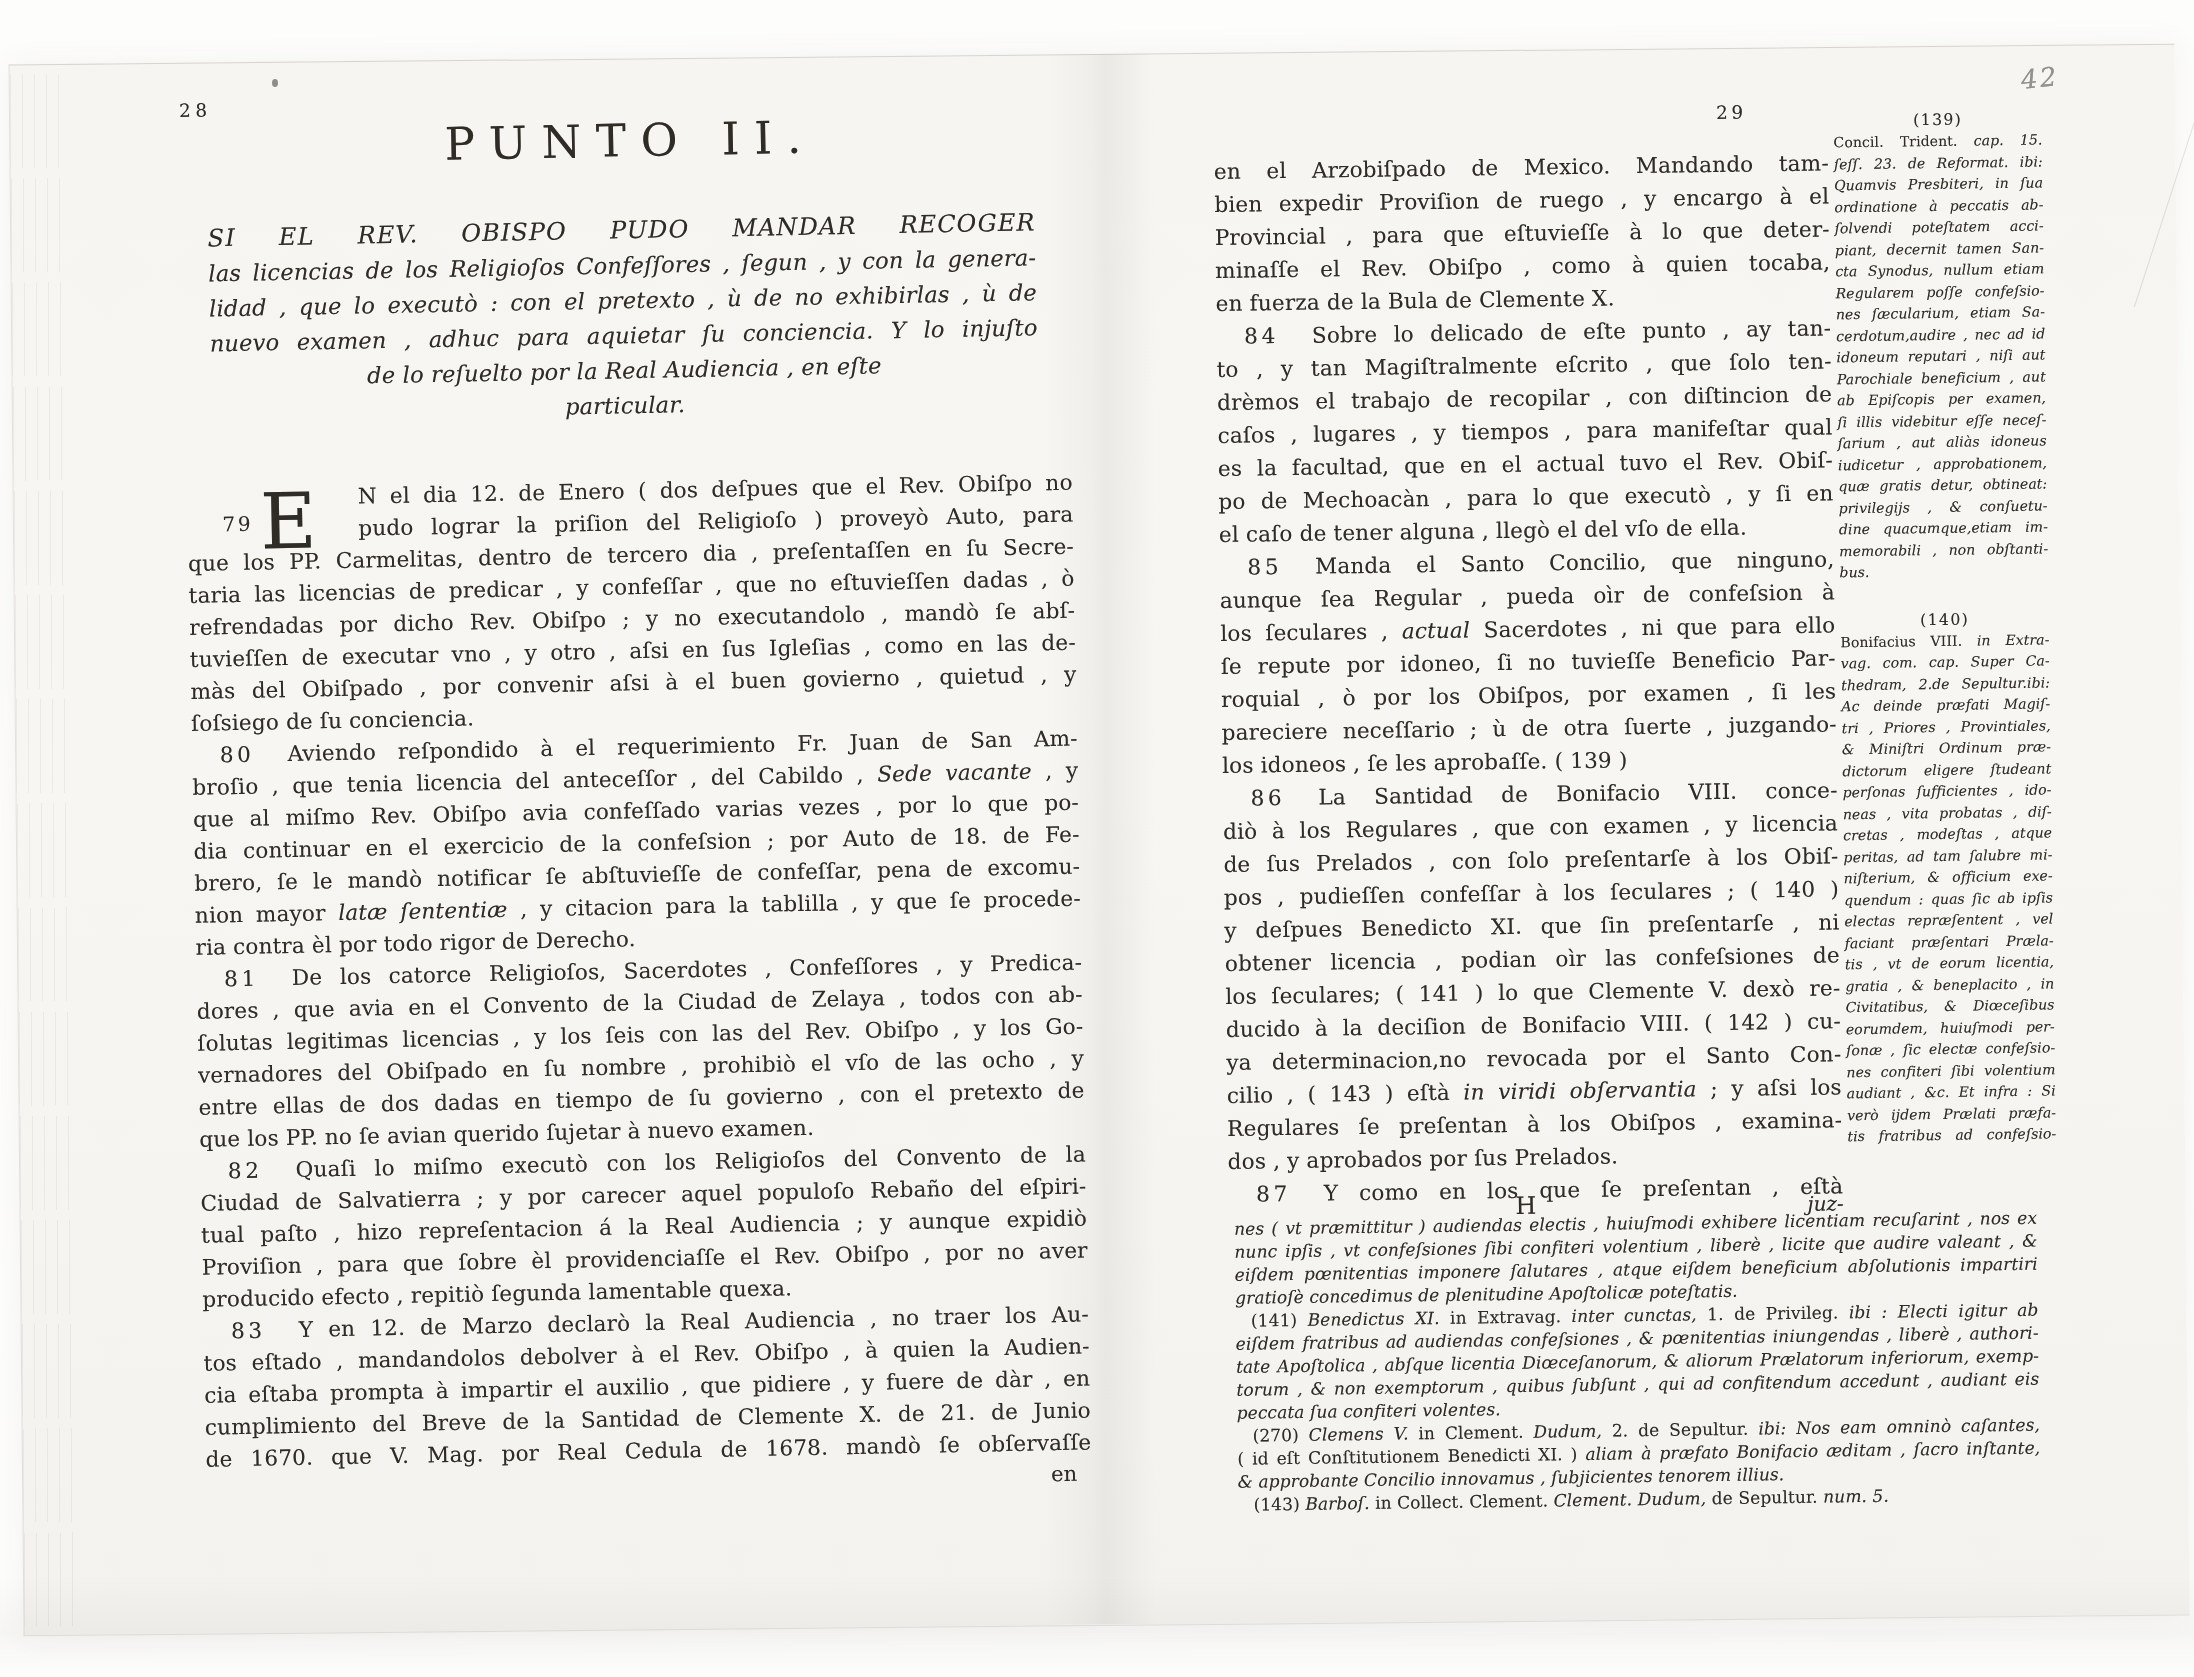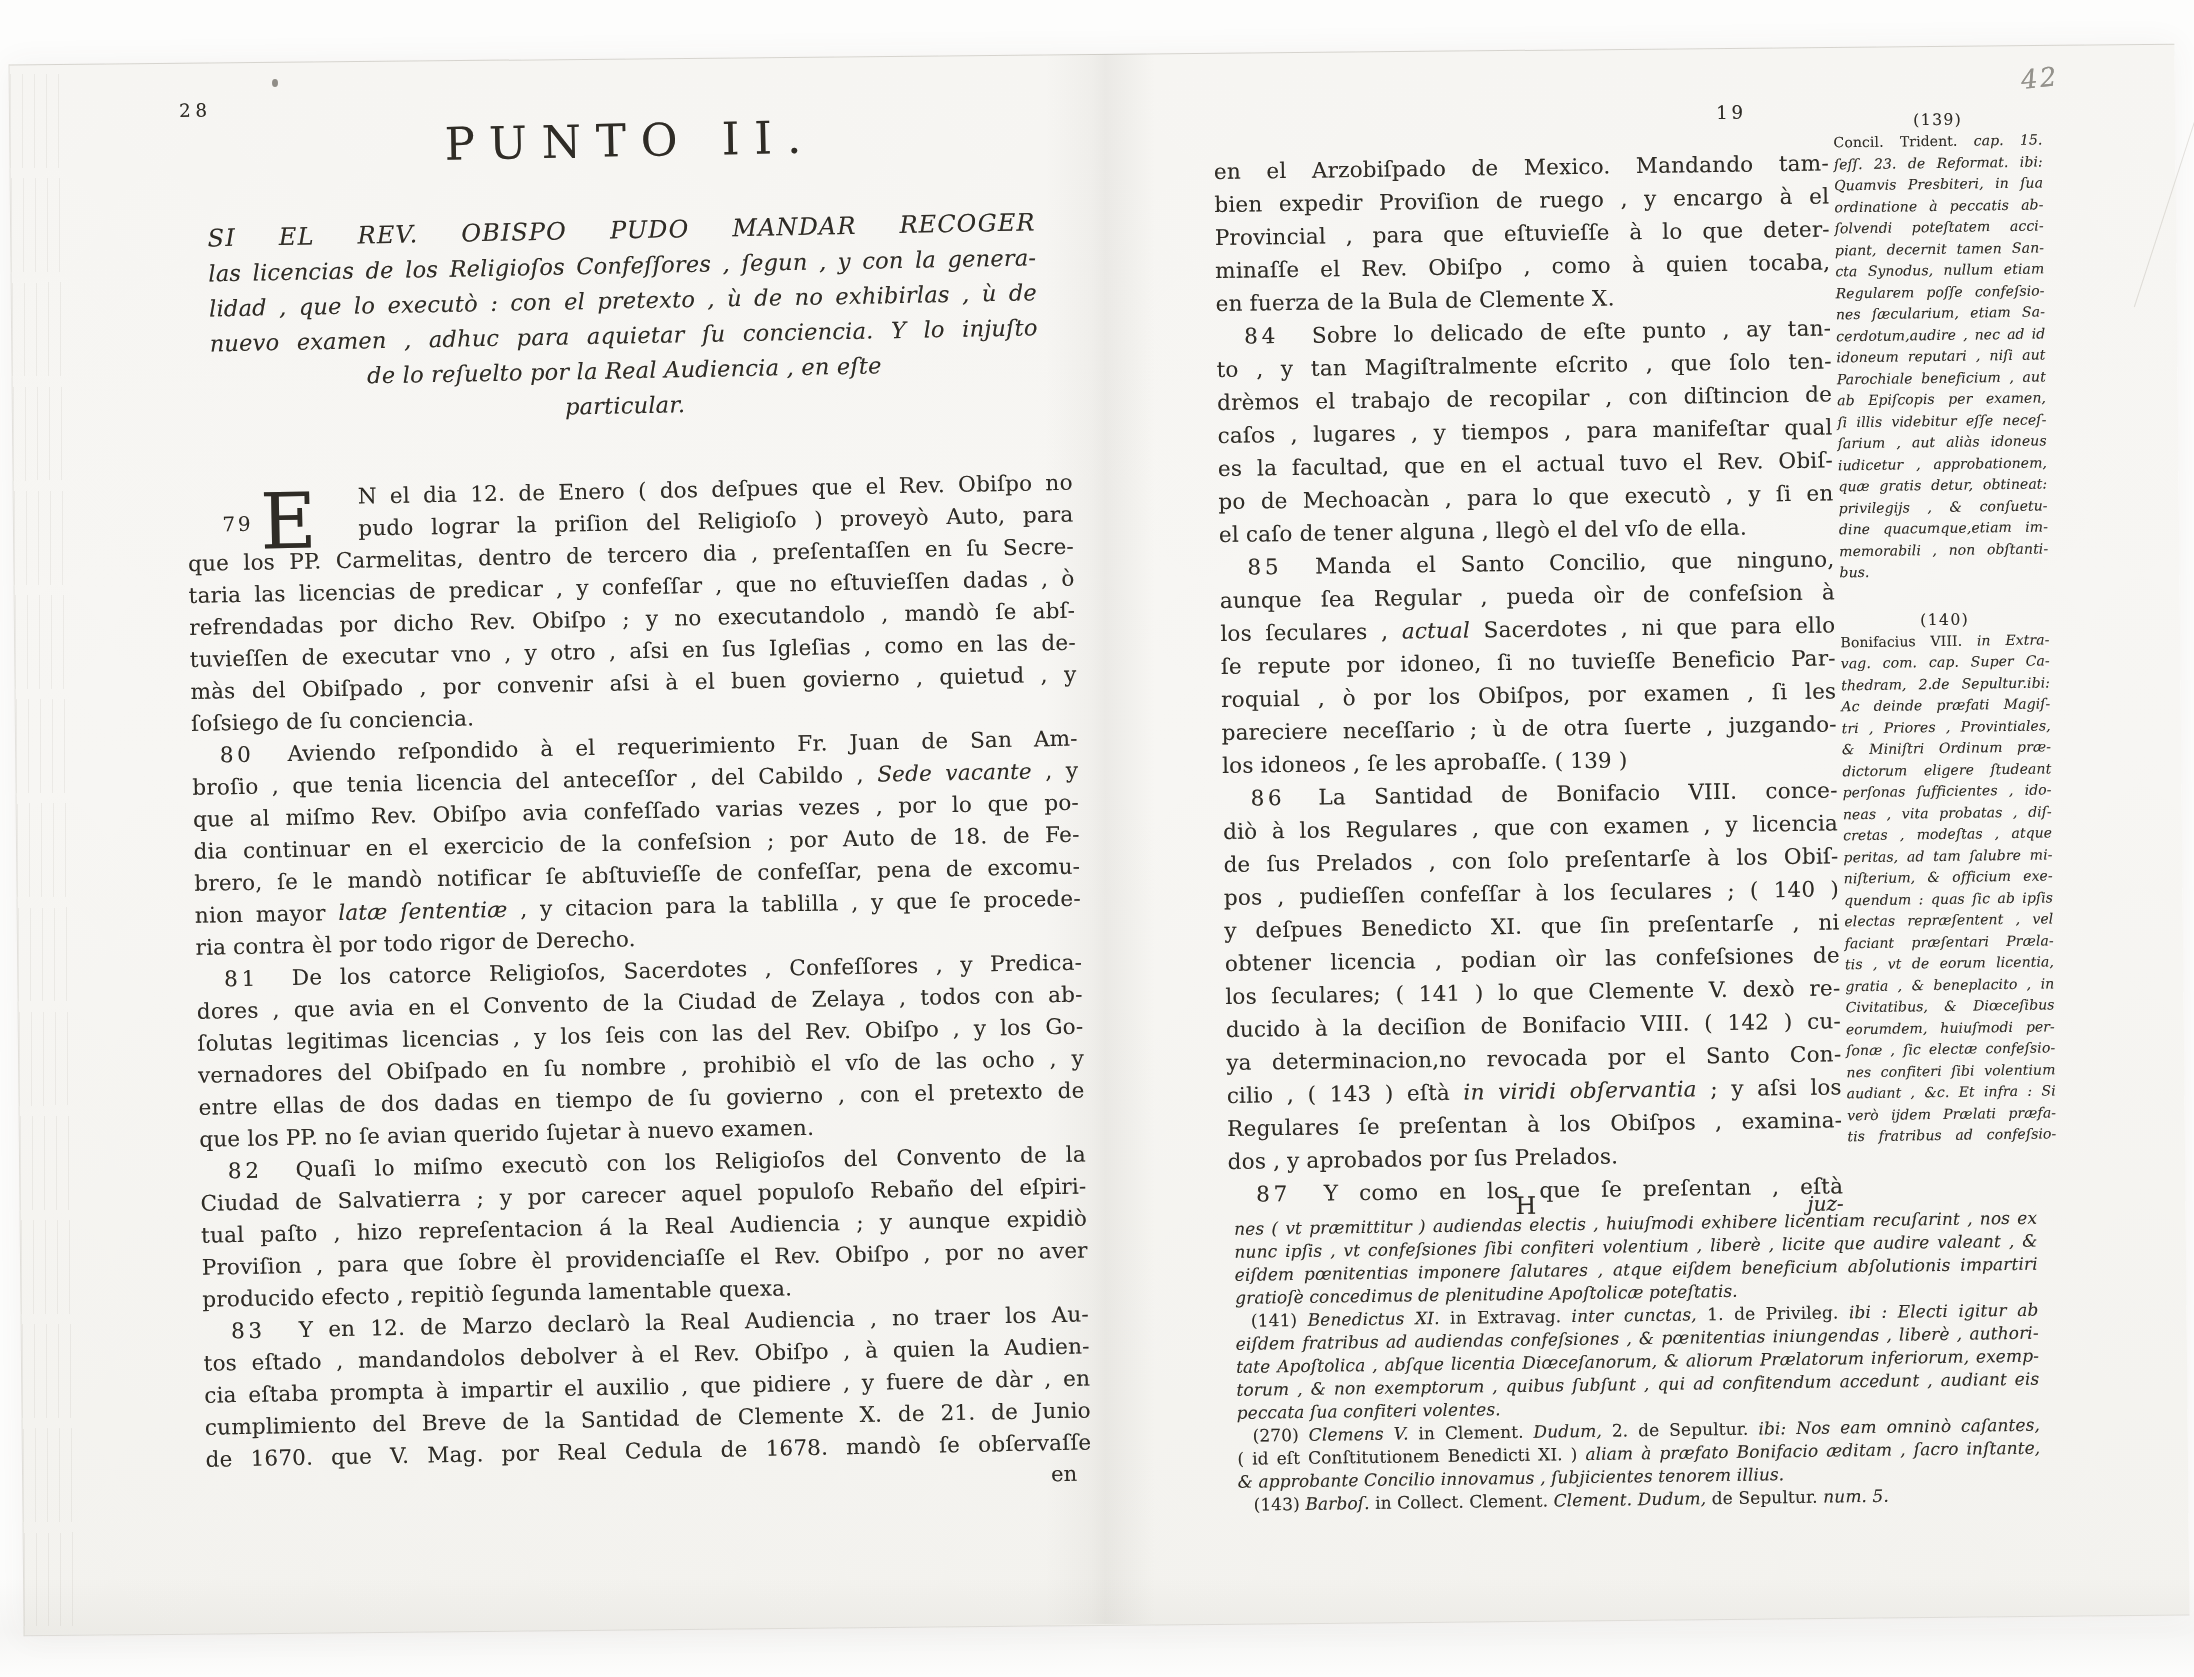--- a/index.html
+++ b/index.html
@@ -144,21 +144,21 @@
         <div class="bline"><span class="pnum">83</span><span>Y en 12. de Marzo declarò la Real Audiencia , no traer los Au-</span></div>
         <div class="bline"><span>tos eſtado , mandandolos debolver à el Rev. Obiſpo , à quien la Audien-</span></div>
         <div class="bline"><span>cia eſtaba prompta à impartir el auxilio , que pidiere , y fuere de dàr , en</span></div>
         <div class="bline"><span>cumplimiento del Breve de la Santidad de Clemente X. de 21. de Junio</span></div>
         <div class="bline"><span>de 1670. que V. Mag. por Real Cedula de 1678. mandò ſe obſervaſſe</span></div>
       </div>
     <div class="catchword-left">en</div>
   </div>
 
   <div class="right-page">
-    <div class="pageno-right">19</div>
+    <div class="pageno-right">29</div>
     <div class="main-col" id="right-main">
         <div class="bline"><span>en el Arzobiſpado de Mexico. Mandando tam-</span></div>
         <div class="bline"><span>bien expedir Proviſion de ruego , y encargo à el</span></div>
         <div class="bline"><span>Provincial , para que eſtuvieſſe à lo que deter-</span></div>
         <div class="bline"><span>minaſſe el Rev. Obiſpo , como à quien tocaba,</span></div>
         <div class="bline endline"><span>en fuerza de la Bula de Clemente X.</span></div>
         <div class="bline"><span class="pnum">84</span><span>Sobre lo delicado de eſte punto , ay tan-</span></div>
         <div class="bline"><span>to , y tan Magiſtralmente eſcrito , que ſolo ten-</span></div>
         <div class="bline"><span>drèmos el trabajo de recopilar , con diſtincion de</span></div>
         <div class="bline"><span>caſos , lugares , y tiempos , para manifeſtar qual</span></div>

